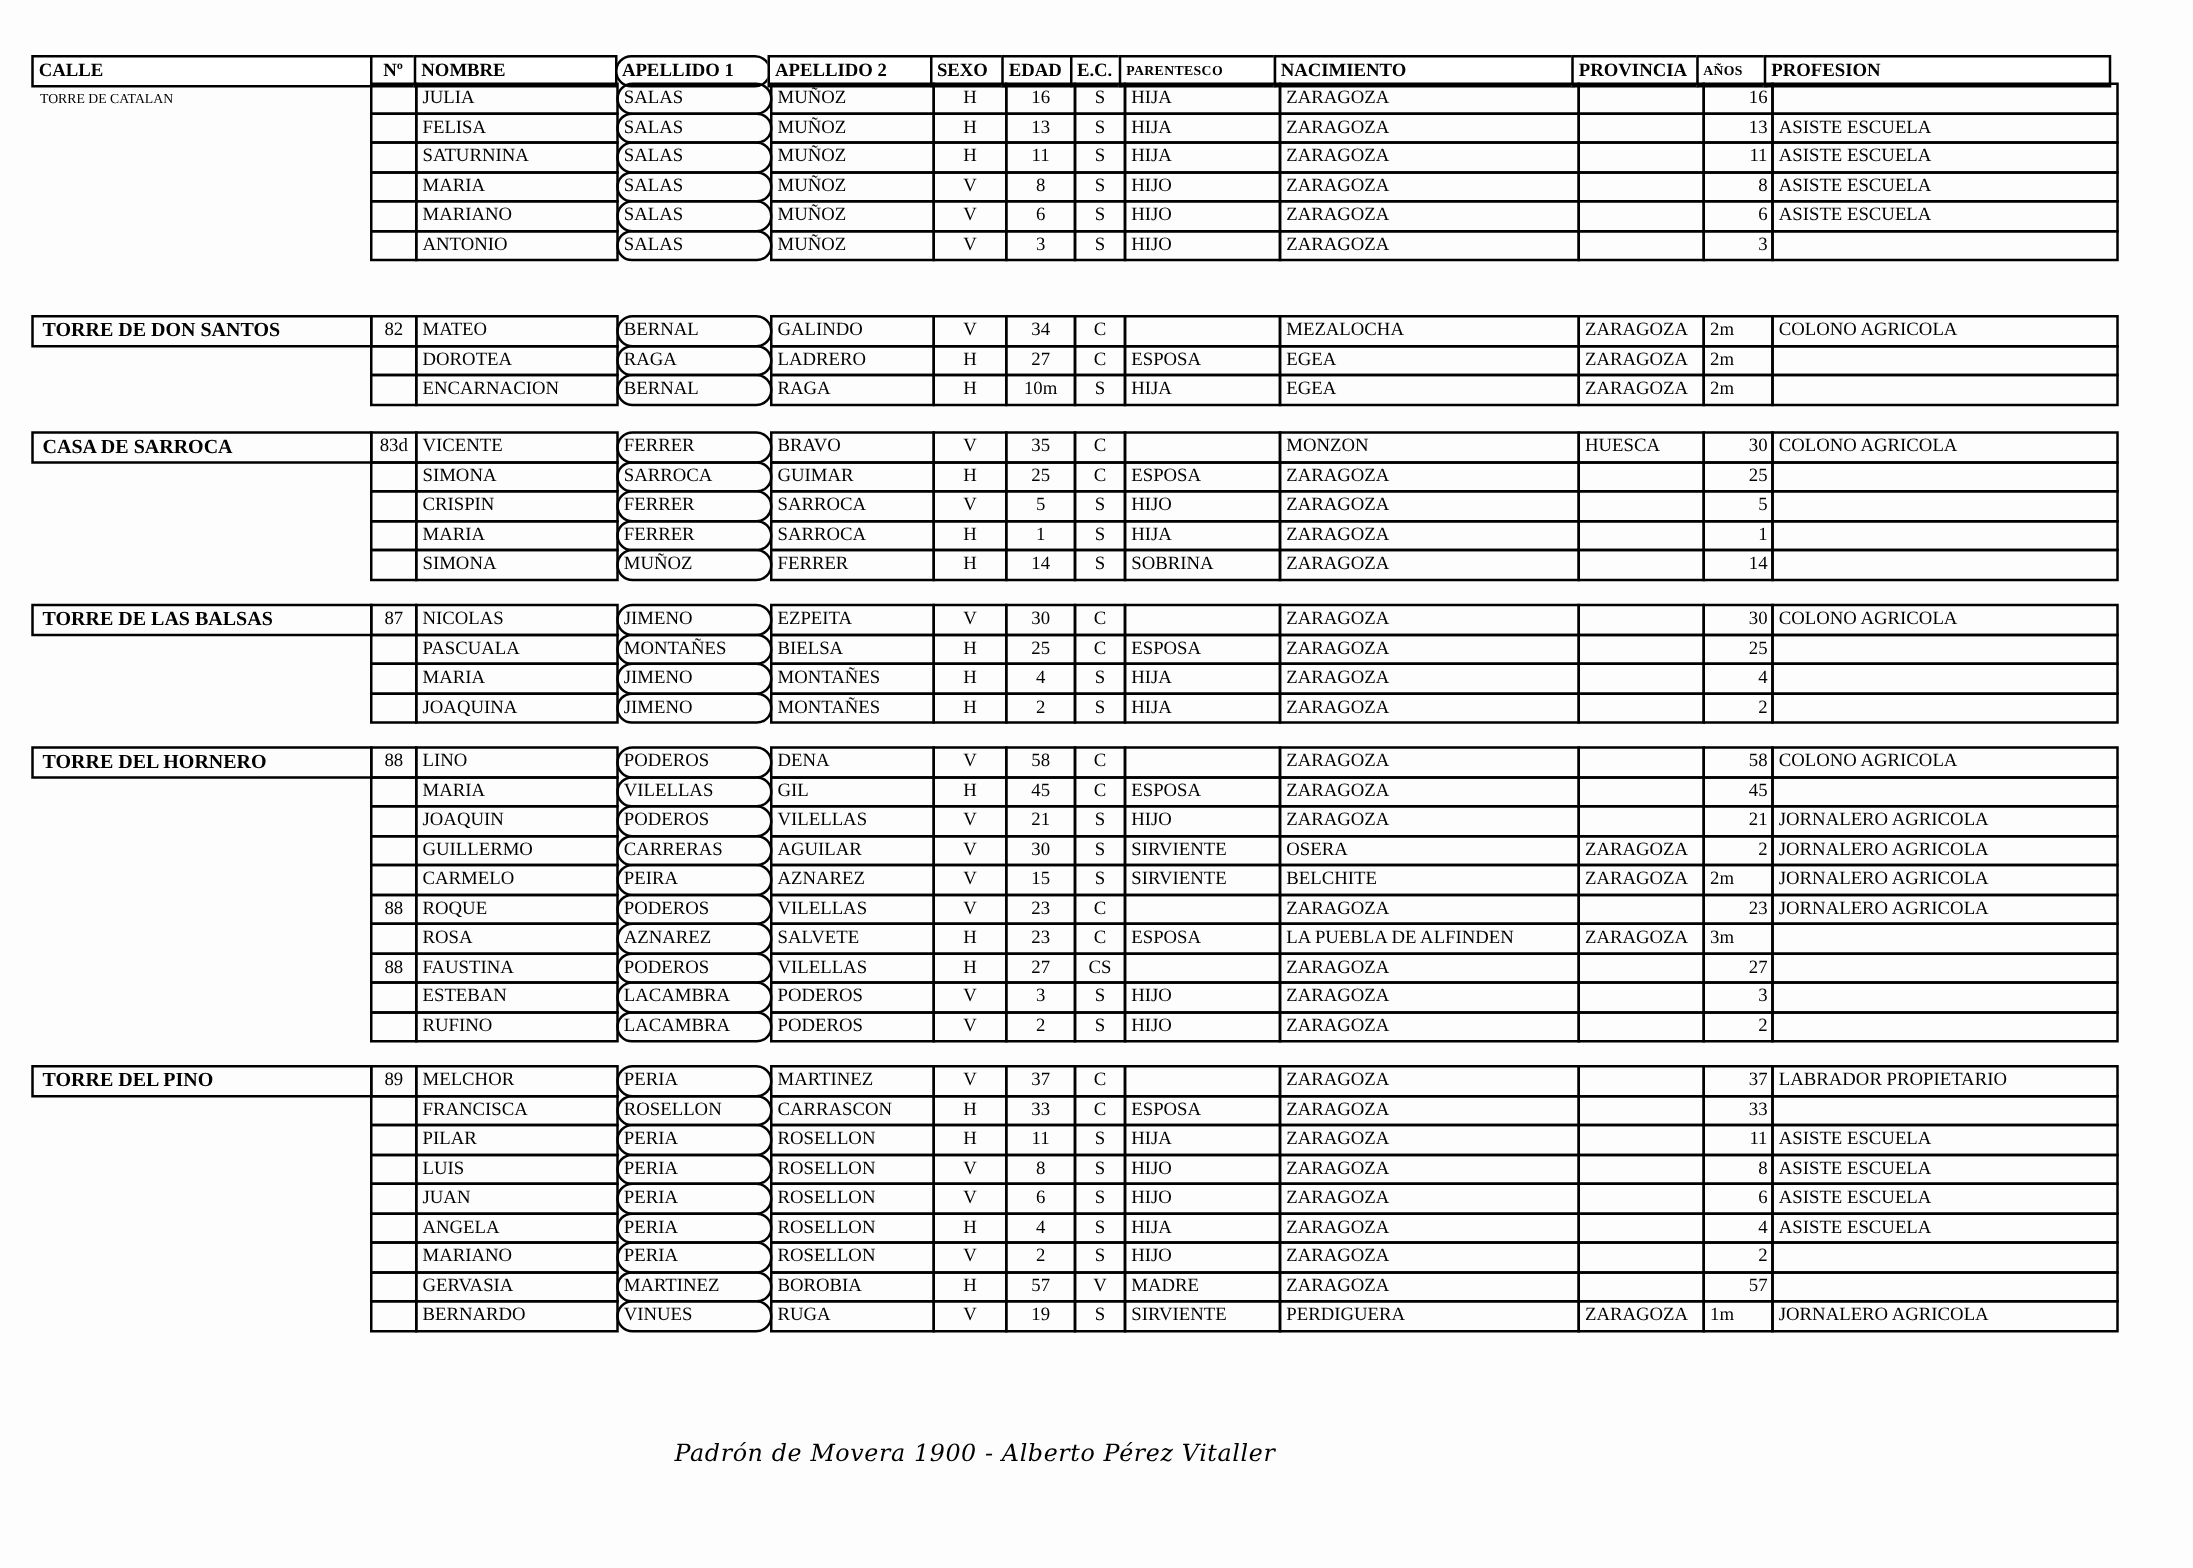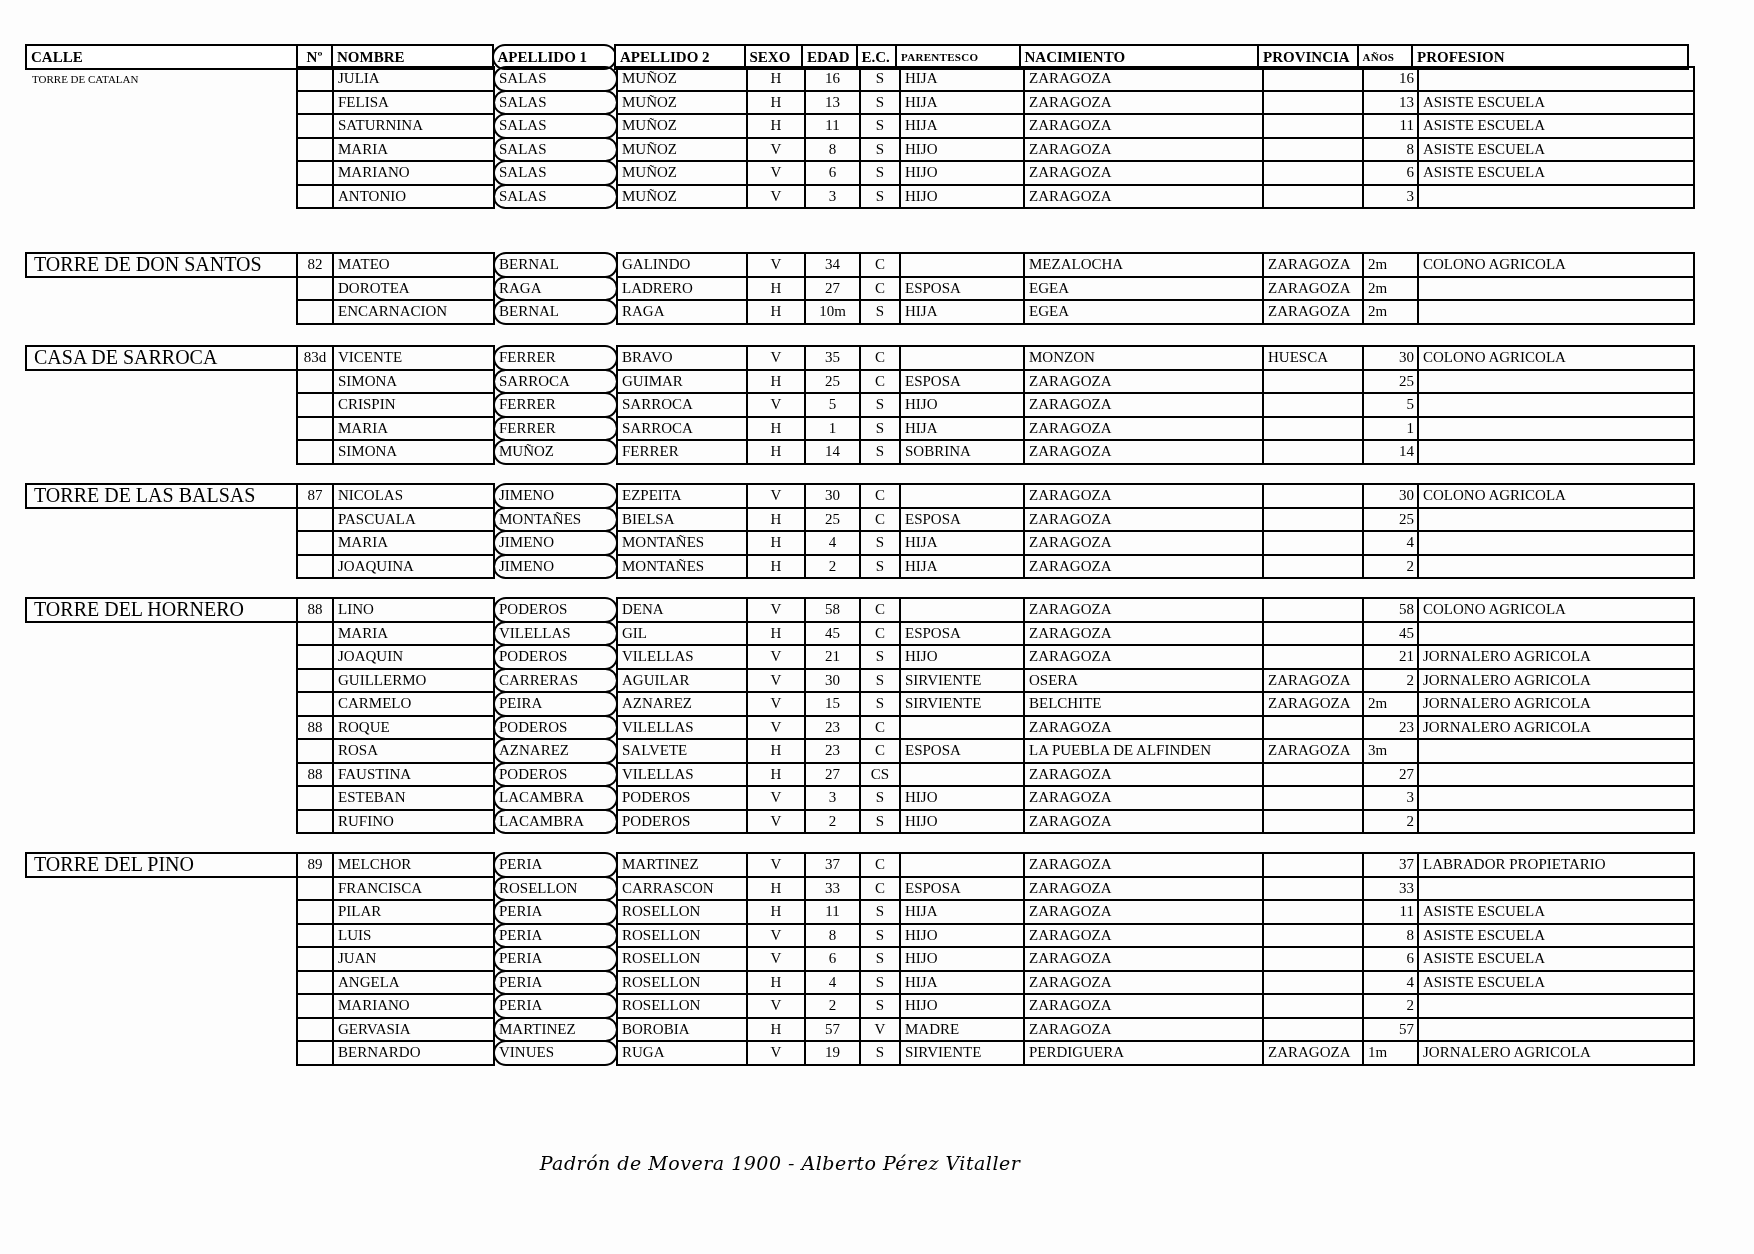--- a/index.html
+++ b/index.html
@@ -68,22 +68,22 @@
     box-sizing:border-box;
     width:273px;
     border:none;
     display:flex;align-items:center;
     font-size:11px;
     padding-left:7px;
     white-space:nowrap;overflow:hidden;
   }
   .calle-cell.boxed{
     border:2.5px solid #000;
-    font-weight:normal;
-    font-size:20px;
+    font-weight:bold;
+    font-size:16px;
   }
   
   .footer{
     position:absolute;top:1152px;left:0;width:1560px;
     text-align:center;
     font-family:"DejaVu Serif","Liberation Serif",serif;
     font-style:italic;
     font-size:19px;
     letter-spacing:.5px;
   }

